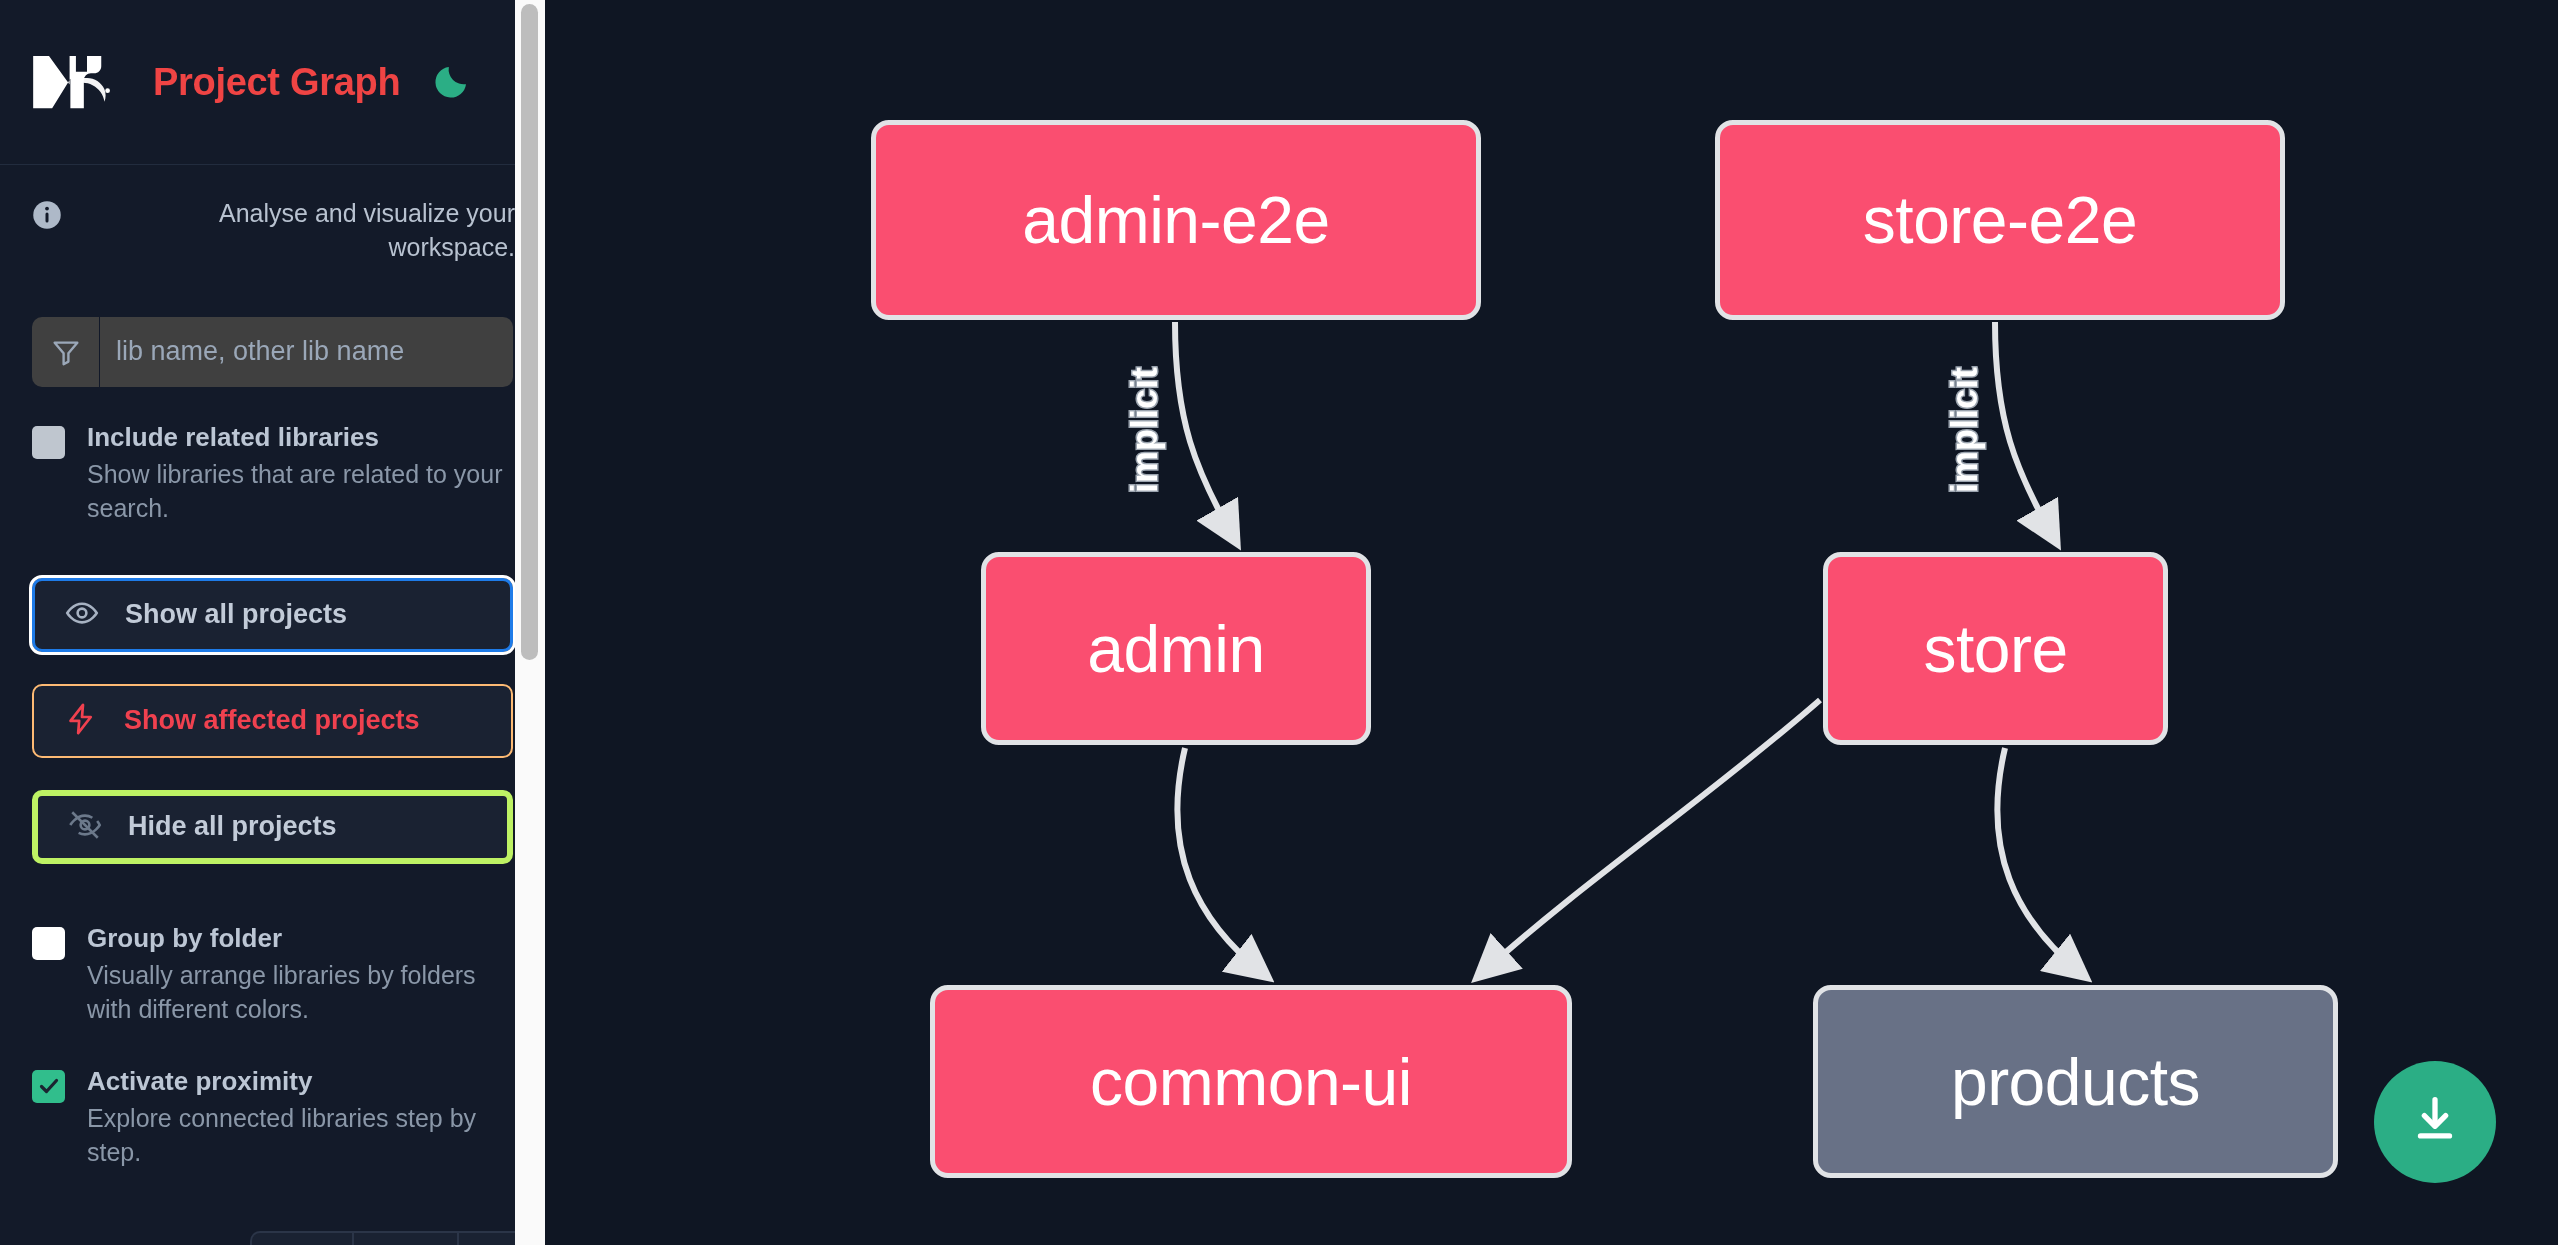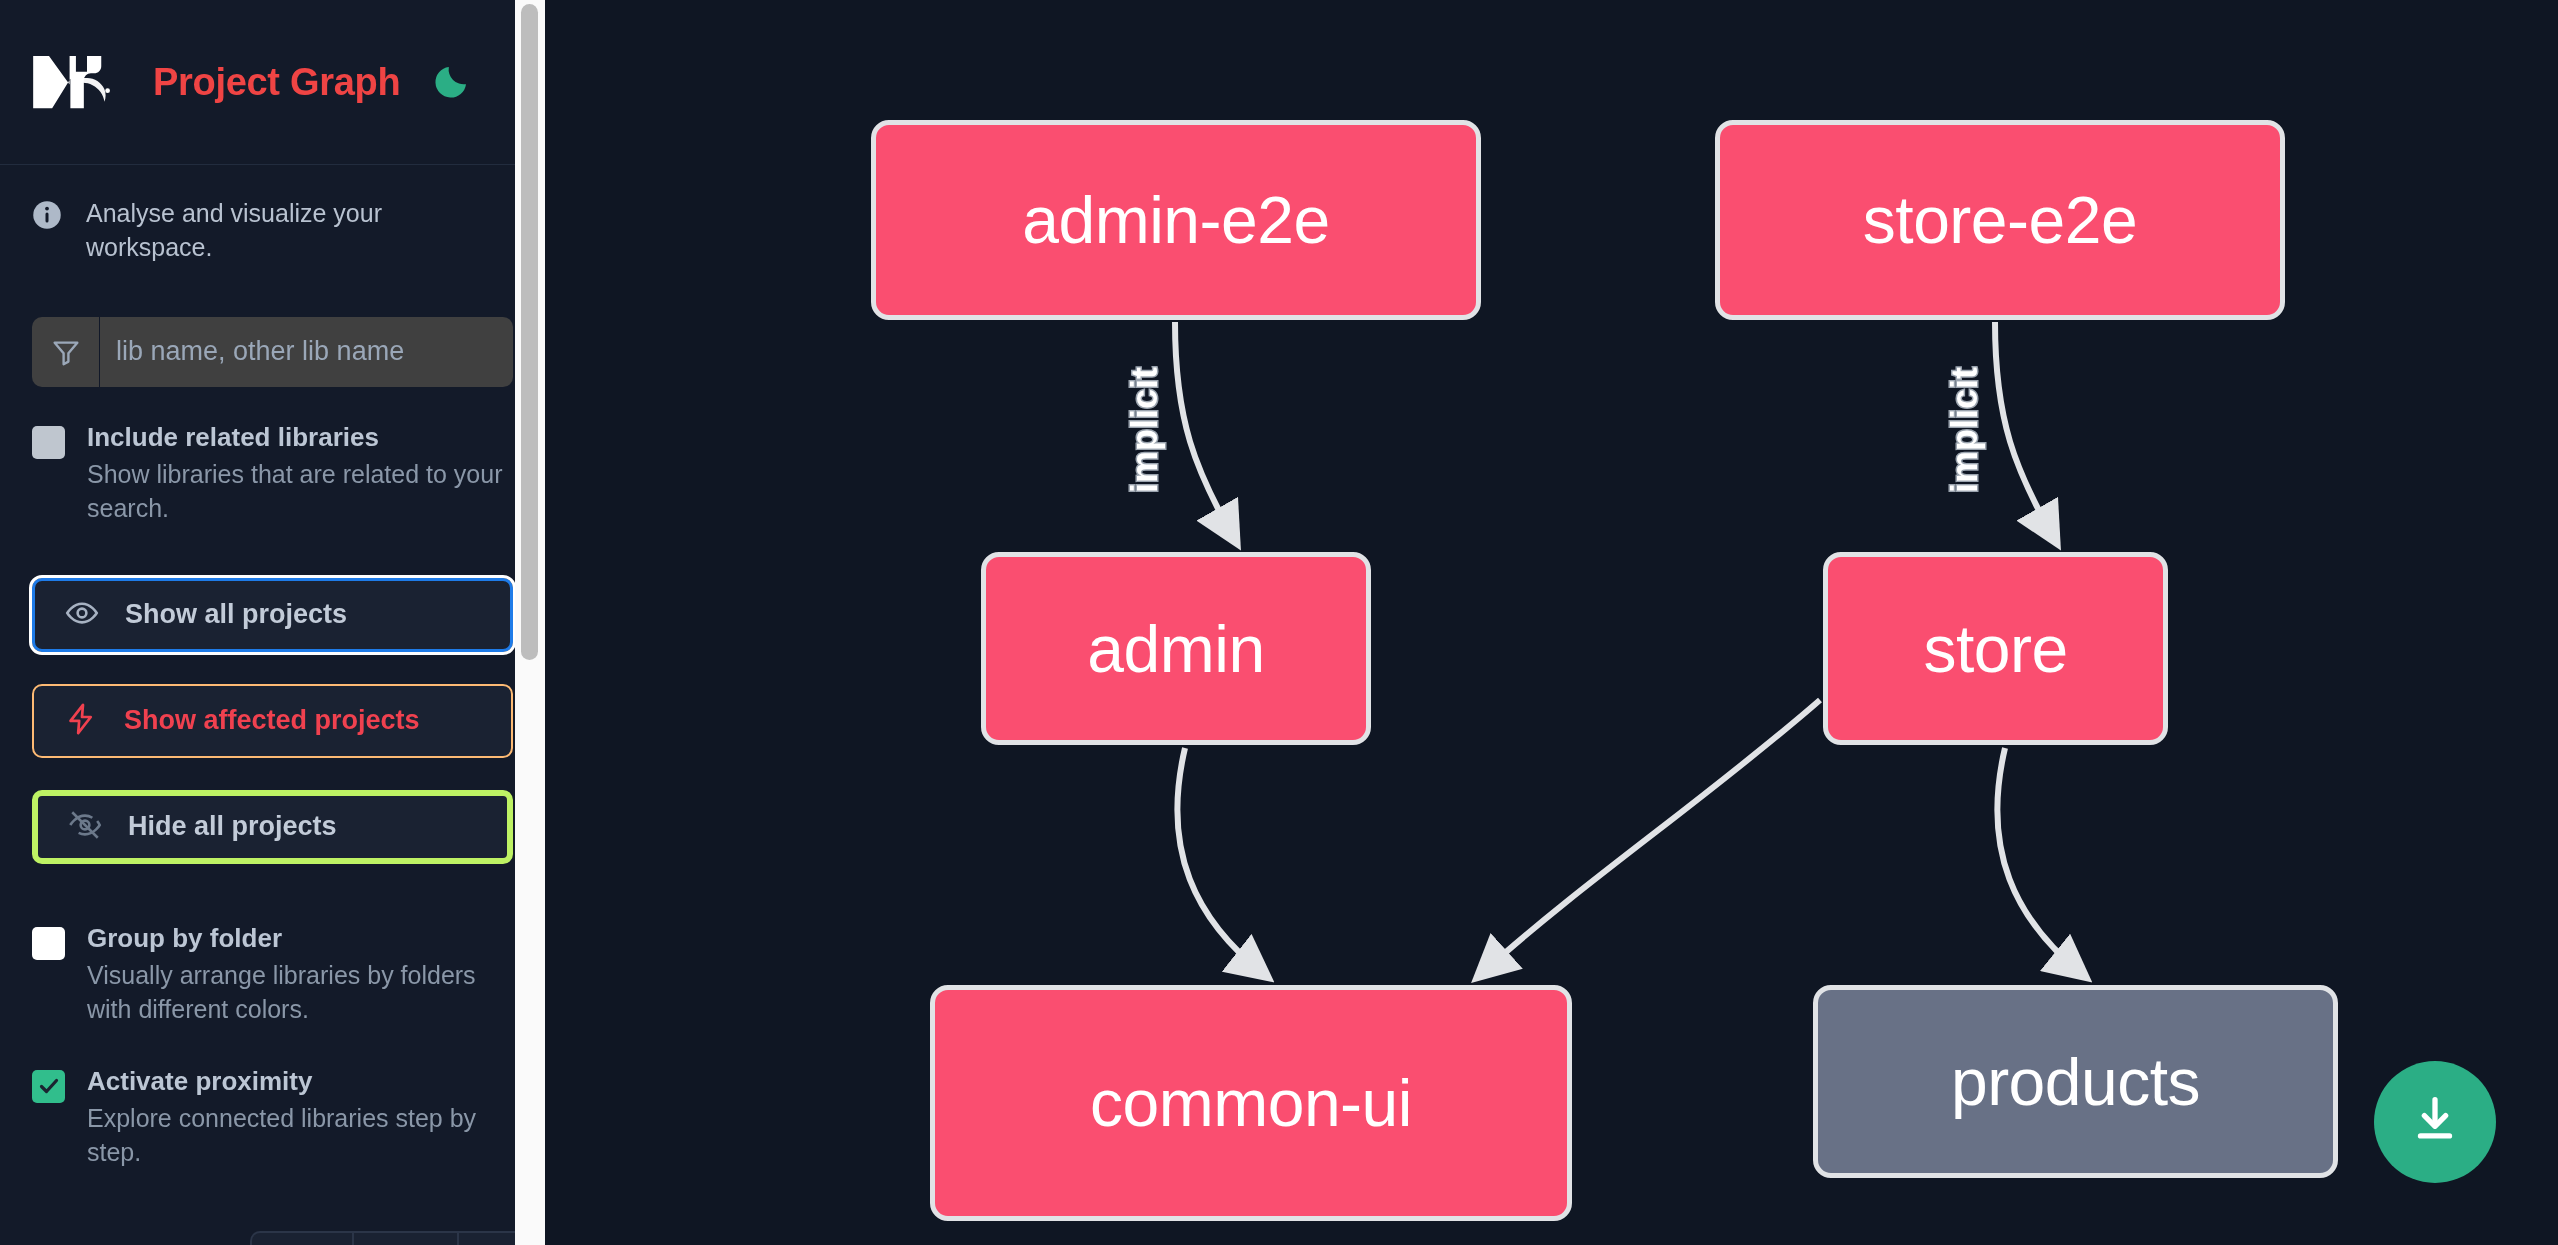--- a/index.html
+++ b/index.html
@@ -23,20 +23,21 @@
   .nx-logo { width:95px; height:62px; flex:none; }
   .sb-title {
     color:#ef4444; font-size:38px; font-weight:700; letter-spacing:-0.3px;
     white-space:nowrap;
   }
   .moon-btn { width:46px; height:46px; flex:none; display:flex; align-items:center; justify-content:center; cursor:pointer; }
 
   .sb-info {
     display:flex; align-items:flex-start; gap:24px;
     padding:32px 30px 0 32px;
+    text-align:right;
   }
   .info-icon { flex:none; margin-top:3px; }
   .sb-info-text { color:#B8C2D0; font-size:25px; line-height:1.35; }
 
   .search-wrap {
     margin:52px 32px 0 32px; height:70px;
     background:#404040; border-radius:10px; display:flex; align-items:center;
     overflow:hidden;
   }
   .search-icon-box {
@@ -255,21 +256,21 @@
     </div>
 
     <div class="node app" style="left:406px; top:552px; width:390px; height:193px;">
       <span>admin</span>
     </div>
 
     <div class="node app" style="left:1248px; top:552px; width:345px; height:193px;">
       <span>store</span>
     </div>
 
-    <div class="node app" style="left:355px; top:985px; width:642px; height:236px;">
+    <div class="node app" style="left:355px; top:985px; width:642px; height:193px;">
       <span>common-ui</span>
     </div>
 
     <div class="node lib-grey" style="left:1238px; top:985px; width:525px; height:193px;">
       <span>products</span>
     </div>
 
     <div class="fab">
       <span>
         <svg viewBox="0 0 24 24" width="58" height="58" fill="none" stroke="#FFFFFF" stroke-width="2.2" stroke-linecap="round" stroke-linejoin="round">

